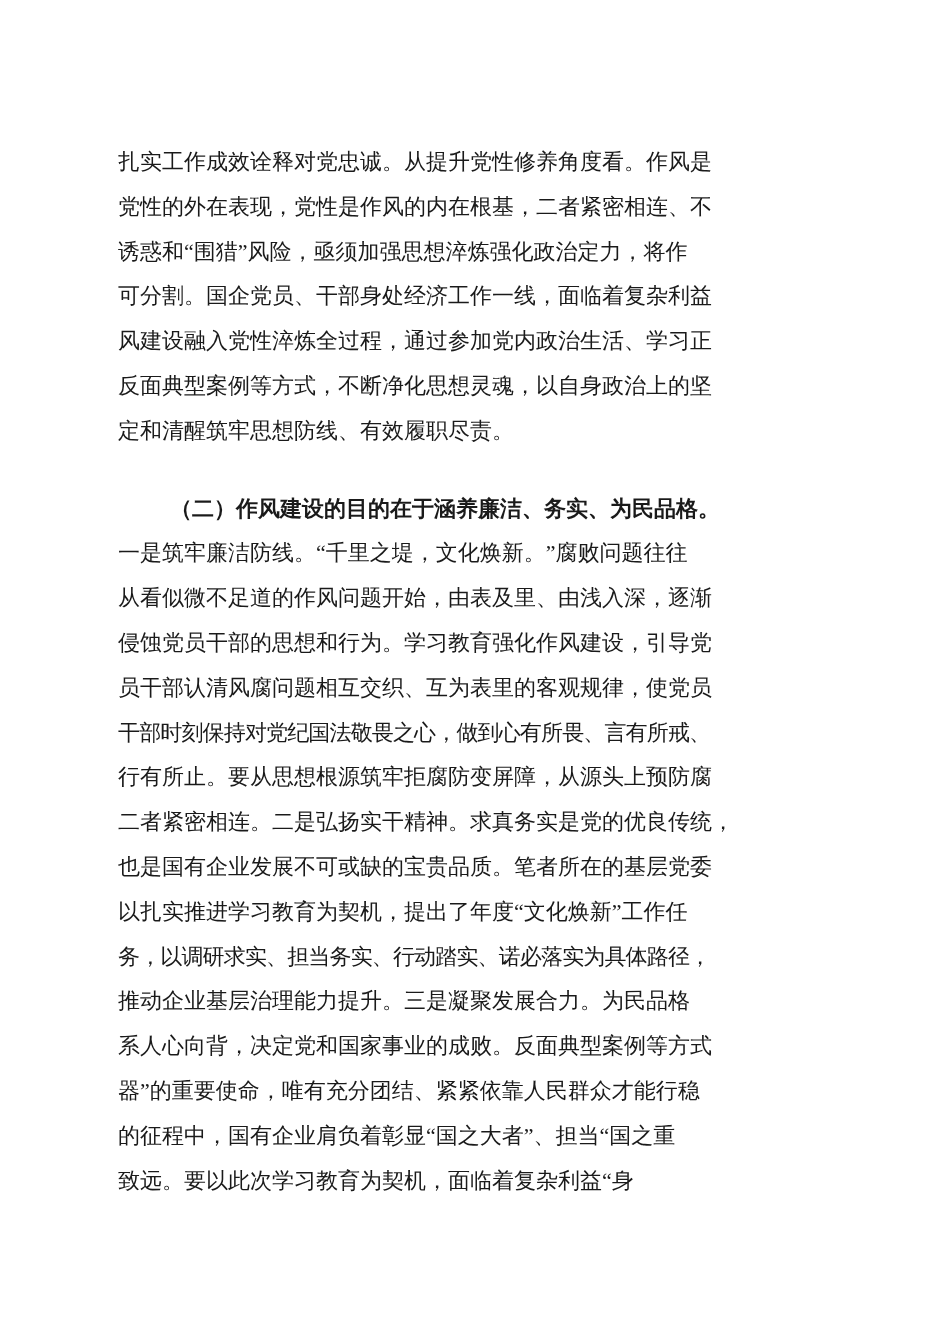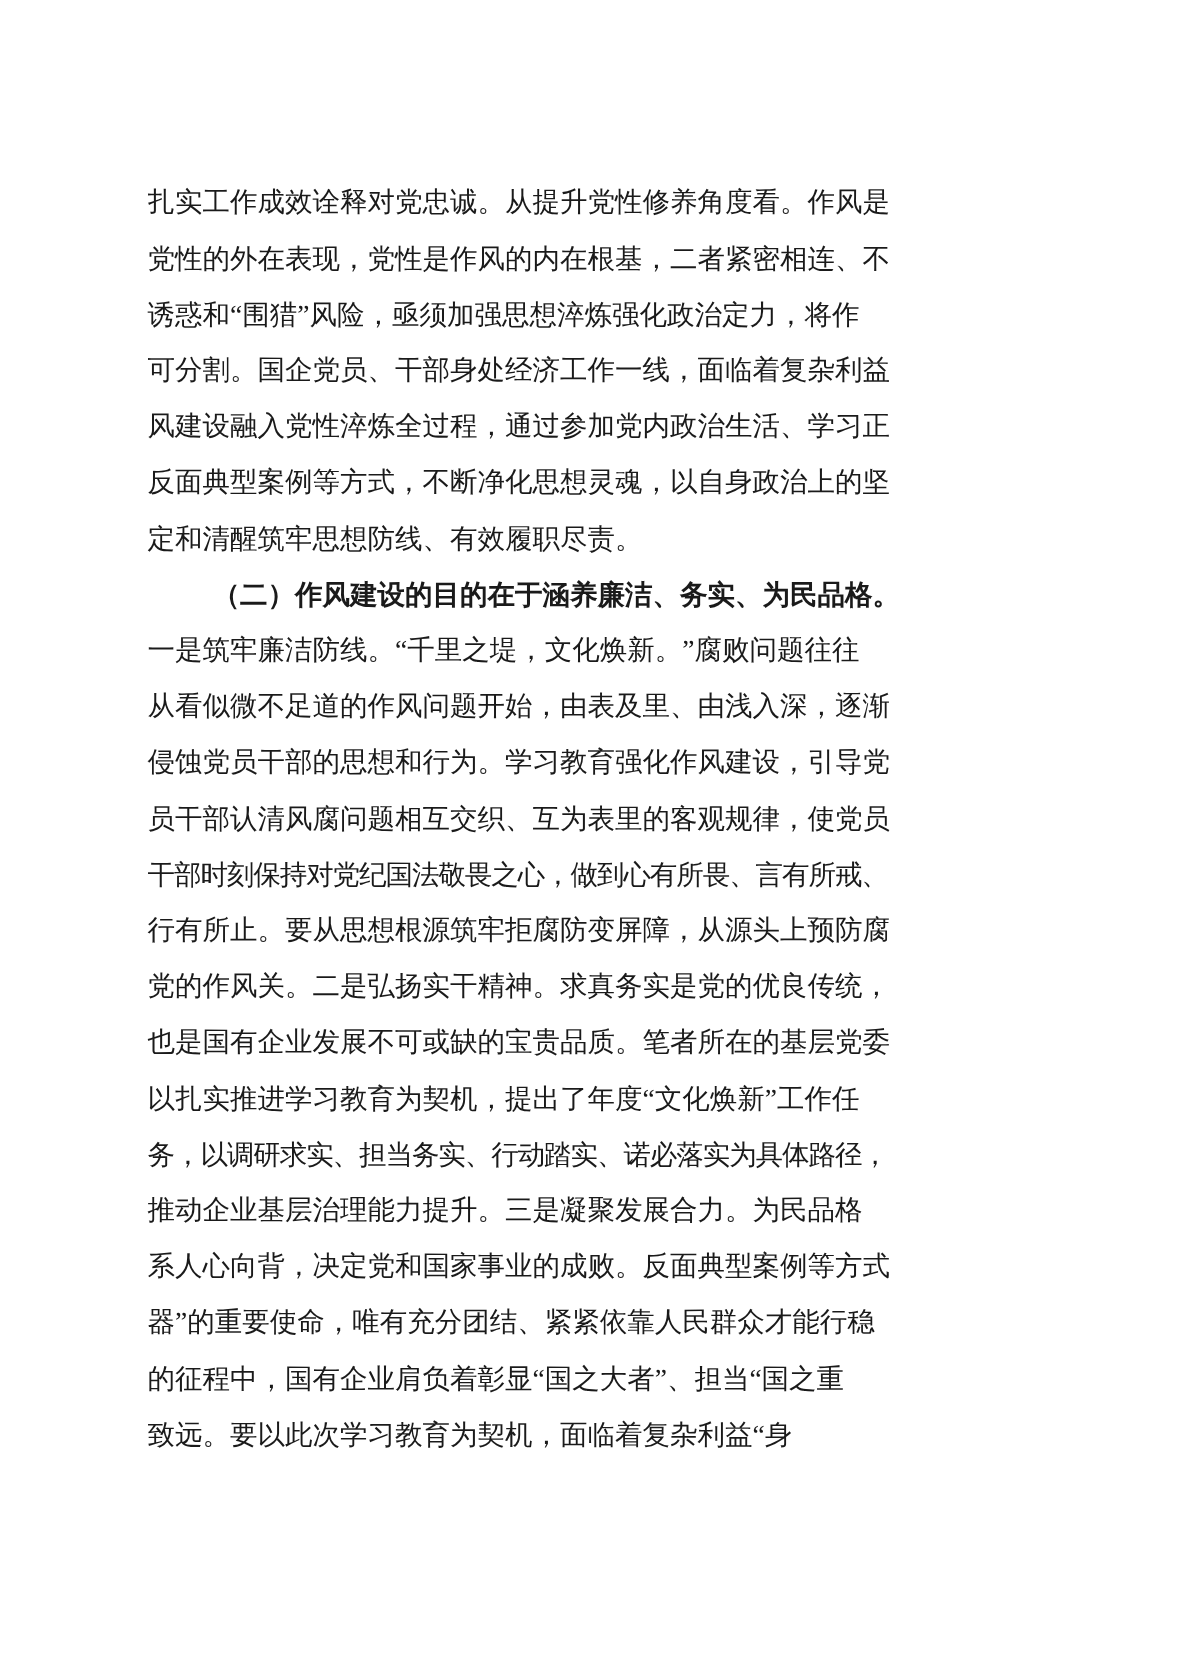--- a/index.html
+++ b/index.html
@@ -32,20 +32,21 @@
   .line {
     height: 44.8px;
     line-height: 44.8px;
     font-size: 22px;
     letter-spacing: 0;
     white-space: nowrap;
     font-weight: 400;
   }
   .line.bold {
     font-weight: 700;
+    margin-top: 33px;
   }
   .line.indent {
     padding-left: 52px;
   }
   
   .line.tight {
     letter-spacing: -0.85px;
   }
 </style>
 </head>
@@ -60,21 +61,21 @@
       <div class="line">风建设融入党性淬炼全过程，通过参加党内政治生活、学习正</div>
       <div class="line">反面典型案例等方式，不断净化思想灵魂，以自身政治上的坚</div>
       <div class="line">定和清醒筑牢思想防线、有效履职尽责。</div>
       <div class="line bold indent">（二）作风建设的目的在于涵养廉洁、务实、为民品格。</div>
       <div class="line">一是筑牢廉洁防线。“千里之堤，文化焕新。”腐败问题往往</div>
       <div class="line">从看似微不足道的作风问题开始，由表及里、由浅入深，逐渐</div>
       <div class="line">侵蚀党员干部的思想和行为。学习教育强化作风建设，引导党</div>
       <div class="line">员干部认清风腐问题相互交织、互为表里的客观规律，使党员</div>
       <div class="line tight">干部时刻保持对党纪国法敬畏之心，做到心有所畏、言有所戒、</div>
       <div class="line">行有所止。要从思想根源筑牢拒腐防变屏障，从源头上预防腐</div>
-      <div class="line">党的作风关。二是弘扬实干精神。求真务实是党的优良传统，</div>
+      <div class="line">二者紧密相连。二是弘扬实干精神。求真务实是党的优良传统，</div>
       <div class="line">也是国有企业发展不可或缺的宝贵品质。笔者所在的基层党委</div>
       <div class="line">以扎实推进学习教育为契机，提出了年度“文化焕新”工作任</div>
       <div class="line tight">务，以调研求实、担当务实、行动踏实、诺必落实为具体路径，</div>
       <div class="line">推动企业基层治理能力提升。三是凝聚发展合力。为民品格</div>
       <div class="line">系人心向背，决定党和国家事业的成败。反面典型案例等方式</div>
       <div class="line">器”的重要使命，唯有充分团结、紧紧依靠人民群众才能行稳</div>
       <div class="line">的征程中，国有企业肩负着彰显“国之大者”、担当“国之重</div>
       <div class="line">致远。要以此次学习教育为契机，面临着复杂利益“身</div>
     </div>
 </div>

